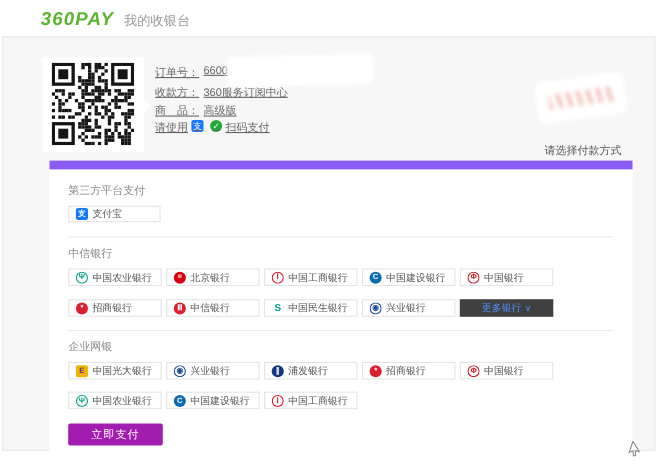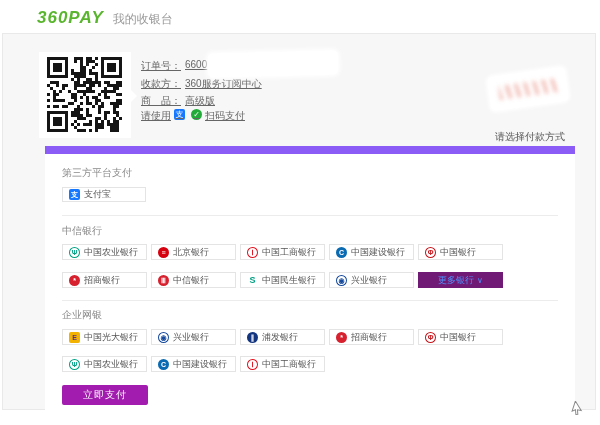--- a/index.html
+++ b/index.html
@@ -49,21 +49,21 @@
   .divider { position:absolute; left:17px; right:17px; height:1px; background:#ececec; }
 
   .row { position:absolute; left:17px; display:flex; gap:4px; }
   .bankset { display:contents; }
   .pay-opt { width:85px; height:16px; background:#fff; border:1px solid #e4e4e4;
              display:flex; align-items:center; padding-left:6px; gap:4px;
              font-size:9px; color:#555; cursor:pointer; white-space:nowrap; overflow:hidden; }
   .pay-opt.wide { width:84px; height:15px; }
   .bank-ico { display:inline-block; width:11px; height:11px; border-radius:50%;
               font-size:7px; line-height:11px; text-align:center; flex-shrink:0; font-weight:700; }
-  .more-btn { width:85px; height:16px; background:#701a75; border:none; color:#4f8ef7;
+  .more-btn { width:85px; height:16px; background:#404040; border:none; color:#4f8ef7;
               font-size:9px; display:flex; align-items:center; justify-content:center; gap:3px; cursor:pointer; }
   .more-btn .chev { font-size:8px; }
 
   .pay-btn { position:absolute; left:17px; top:231px; width:86px; height:20px;
              background:#a21caf; color:#fff; font-size:10px; border:none; border-radius:2px;
              display:flex; align-items:center; justify-content:center; letter-spacing:1px; }
 
   .cursor { position:absolute; left:570px; top:401px; }
 </style>
 </head>

